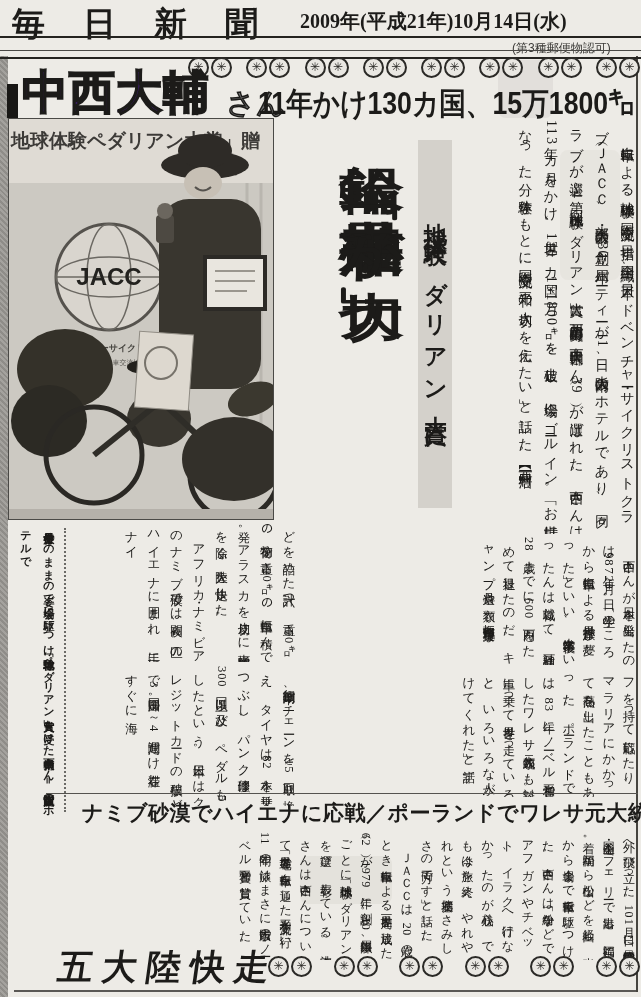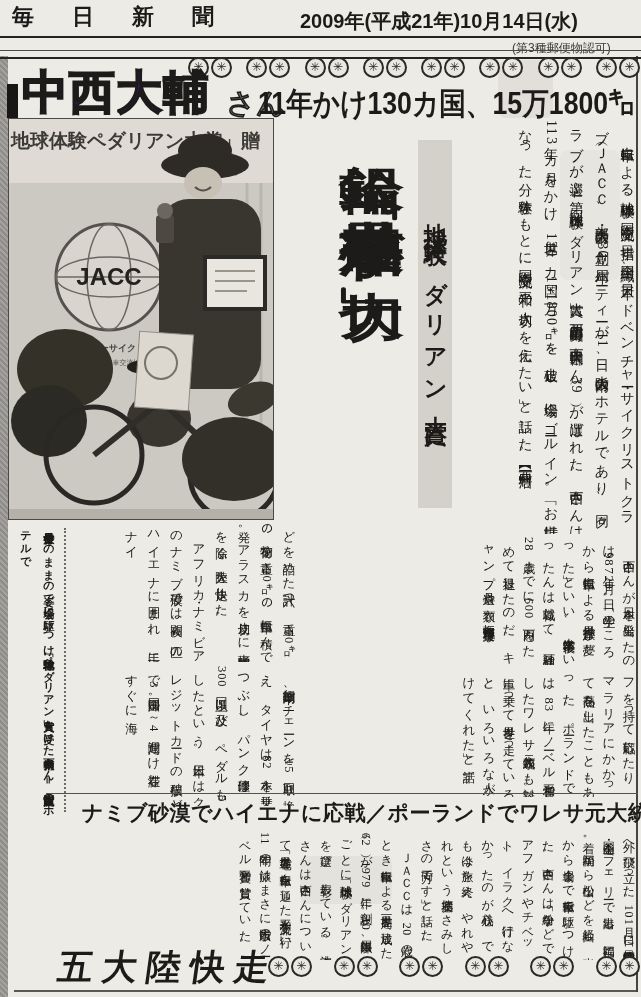--- a/index.html
+++ b/index.html
@@ -9,22 +9,22 @@
     font-family:"Liberation Sans",sans-serif;
     color:#1c1b19;
   }
   .abs{position:absolute;}
   .v{writing-mode:vertical-rl;text-orientation:mixed;overflow:hidden;}
   .serif{font-family:"Liberation Serif",serif;}
   .bodytext{font-family:"Liberation Serif",serif;text-combine-upright:digits 2;}
   .vblock > span{display:block;}
 
   
-  .masthead-title{left:12px;top:2px;font-size:22px;font-weight:bold;letter-spacing:38px;white-space:nowrap;}
-  .masthead-date{left:300px;top:8px;font-size:20px;font-weight:bold;white-space:nowrap;}
+  .masthead-title{left:12px;top:2px;font-size:33px;font-weight:bold;letter-spacing:38px;white-space:nowrap;}
+  .masthead-date{left:300px;top:8px;font-size:20px;font-weight:bold;white-space:nowrap;font-family:Liberation Serif, serif;}
   .rule1{left:0;top:36px;width:641px;height:2px;background:#24231f;}
   .permit{left:512px;top:40px;font-size:12px;color:#3a3936;}
   .rule2{left:0;top:50px;width:641px;height:6px;border-top:1px solid #4a4946;border-bottom:2px solid #242320;}
 
   
   .wheel-row-top{left:188px;top:57px;width:452px;display:flex;justify-content:space-between;}
   .wpair{display:inline-flex;gap:2px;}
   .wheel{display:inline-block;width:17px;height:17px;border:2px solid #2b2a27;border-radius:50%;
          text-align:center;line-height:17px;font-size:12px;color:#2b2a27;background:#e9e7e2;}
   .hl-marker{left:7px;top:84px;width:11px;height:34px;background:#181715;}

